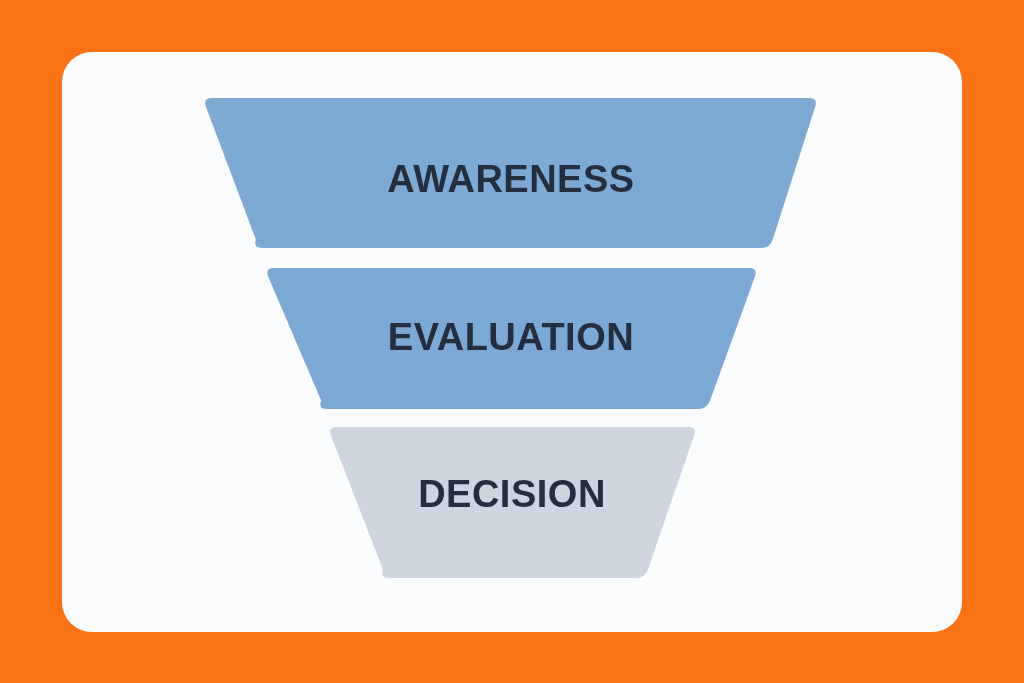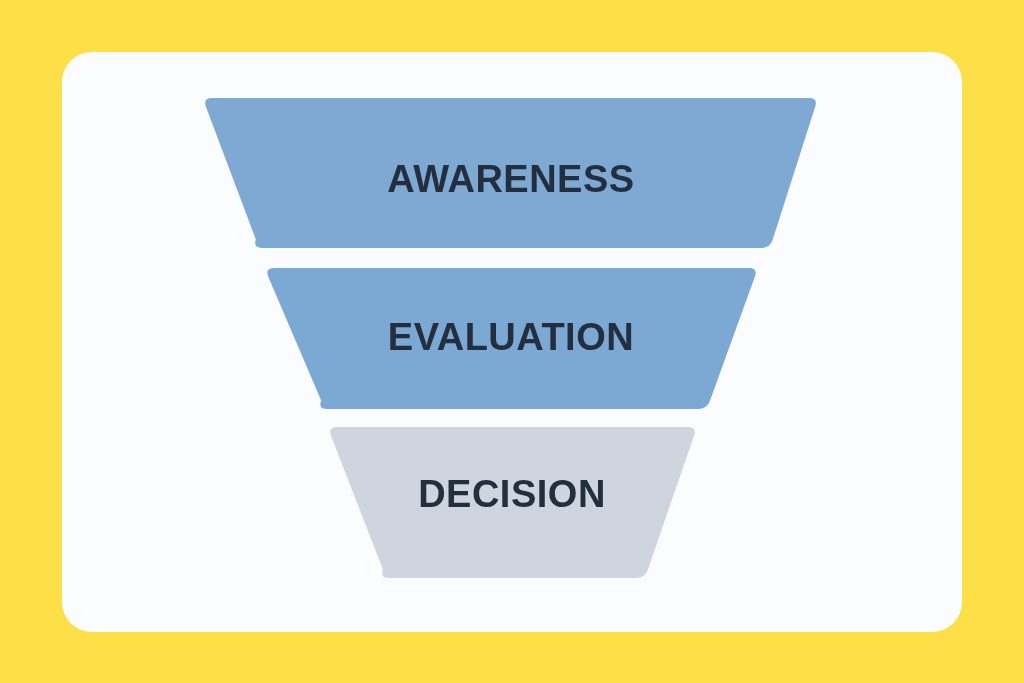--- a/index.html
+++ b/index.html
@@ -57,21 +57,21 @@
     font-size: 38px;
     letter-spacing: 0.5px;
     text-anchor: middle;
     dominant-baseline: middle;
     pointer-events: none;
   }
 </style>
 </head>
 <body style="background: rgb(241, 245, 249);">
 
-<div id="stage" style="background: #fde047;">
+<div id="stage" style="background: #f97316;">
 
   <div id="funnel-card" style="left: 62px; top: 52px; width: 900px; height: 580px; background: rgb(251, 252, 253); border-radius: 30px;"></div>
 
   <svg id="funnel-svg" viewBox="0 0 1024 683">
 
     <g>
       <path class="funnel-shape" d="M 212 98 L 809 98 Q 818 98 815.2570184560659 106.57181732479391 L 772.7429815439341 239.42818267520607 Q 770 248 761 248 L 262 248 Q 253 248 255.84604989415155 239.46185031754538 L 205.84604989415155 106.53814968245462 Q 203 98 212 98 Z" fill="#7ea9d3"></path>
       <text class="funnel-label" x="511" y="182" fill="#232e3e">AWARENESS</text>
     </g>
 

